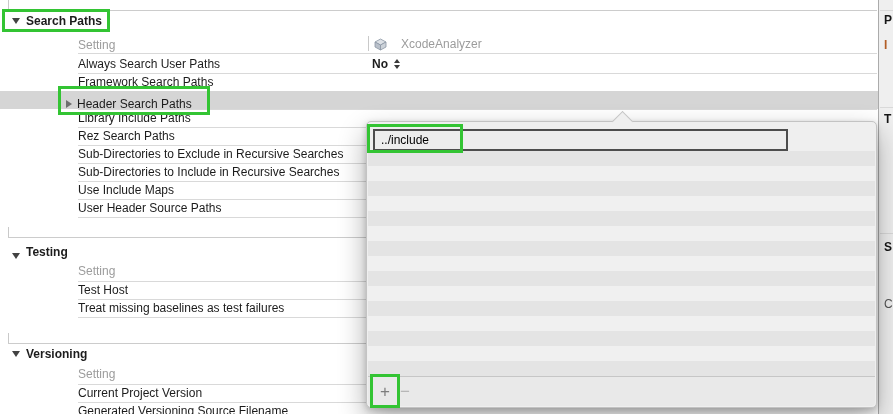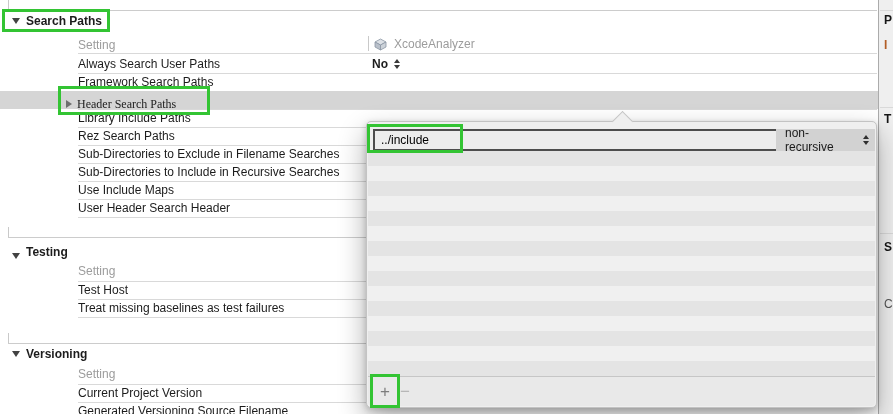--- a/index.html
+++ b/index.html
@@ -13,25 +13,25 @@
   .vline { position:absolute; width:1px; background:#c9c9c9; }
 
   
   .sec-title { position:absolute; left:12px; font-weight:bold; font-size:12px; display:flex; align-items:center; height:16px; }
   .tri-dn { display:inline-block; width:0; height:0; border-left:4.5px solid transparent;
             border-right:4.5px solid transparent; border-top:6px solid #424242; margin-right:6px; }
   .tri-rt { display:inline-block; width:0; height:0; border-top:4.5px solid transparent;
             border-bottom:4.5px solid transparent; border-left:6px solid #6f6f6f; margin-right:5px; }
 
   .colhdr { position:absolute; color:#9c9c9c; height:16px; line-height:16px; }
-  .target-hdr { display:flex; align-items:center; gap:7px; }
+  .target-hdr { display:flex; align-items:center; gap:14px; }
 
   .srow { position:absolute; left:0; width:878px; height:18px; line-height:18px; }
   .srow .lbl { position:absolute; left:78px; white-space:nowrap; }
-  .srow .lbl.ind { left:66px; display:flex; align-items:center; height:26px;font-family:Liberation Serif, serif; }
+  .srow .lbl.ind { left:66px; display:flex; align-items:center; height:26px; }
   .srow.sel { background:#d5d5d5; }
   .bold { font-weight:normal; }
   .val { position:absolute; left:372px; display:flex; align-items:center; height:18px; font-weight:bold; }
 
   .stepper { display:inline-flex; flex-direction:column; gap:2px; margin-left:6px; }
   .stepper i { display:block; width:0; height:0; }
   .stepper .up { border-left:3.5px solid transparent; border-right:3.5px solid transparent; border-bottom:4px solid #3a3a3a; }
   .stepper .dn { border-left:3.5px solid transparent; border-right:3.5px solid transparent; border-top:4px solid #3a3a3a; }
 
   
@@ -120,36 +120,36 @@
   <span class="lbl">Library Include Paths</span>
 </div>
 <div class="hline" style="left:78px; top:127px; width:799px;"></div>
 
 <div class="srow" style="top:127px;">
   <span class="lbl">Rez Search Paths</span>
 </div>
 <div class="hline" style="left:78px; top:145px; width:799px;"></div>
 
 <div class="srow" style="top:145px;">
-  <span class="lbl">Sub-Directories to Exclude in Filename Searches</span>
+  <span class="lbl">Sub-Directories to Exclude in Recursive Searches</span>
 </div>
 <div class="hline" style="left:78px; top:163px; width:799px;"></div>
 
 <div class="srow" style="top:163px;">
   <span class="lbl">Sub-Directories to Include in Recursive Searches</span>
 </div>
 <div class="hline" style="left:78px; top:181px; width:799px;"></div>
 
 <div class="srow" style="top:181px;">
   <span class="lbl">Use Include Maps</span>
 </div>
 <div class="hline" style="left:78px; top:199px; width:799px;"></div>
 
 <div class="srow" style="top:199px;">
-  <span class="lbl">User Header Search Header</span>
+  <span class="lbl">User Header Source Paths</span>
 </div>
 <div class="hline" style="left:78px; top:217px; width:799px;"></div>
 
 <div class="sec-title" style="top:243px;align-items:flex-end;">
   <i class="tri-dn"></i>
   <span>Testing</span>
 </div>
 <div class="colhdr" style="left:78px; top:263px;">Setting</div>
 <div class="hline" style="left:78px; top:281px; width:799px;"></div>
 
@@ -187,27 +187,20 @@
   <span style="top:38px; color:#b25d25;">I</span>
   <span style="top:112px;">T</span>
   <span style="top:240px;">S</span>
   <span style="top:297px; font-weight:normal; color:#555;">C</span>
 </div>
 
 <div class="popover">
   <div class="pop-arrow"></div>
   <div class="pop-stripes"></div>
   <div class="pop-field">../include</div>
-  <div class="pop-combo">
-    <span class="txt">non-recursive</span>
-    <span class="stepper">
-        <i class="up"></i>
-        <i class="dn"></i>
-      </span>
-  </div>
   <div class="pop-bar">
     <div class="pop-btn btn-add">+</div>
     <div class="pop-btn btn-remove">−</div>
   </div>
 </div>
 
 <div class="annot" style="left:2px; top:9px; width:108px; height:23px;"></div>
 <div class="annot" style="left:58px; top:86px; width:152px; height:29px;"></div>
 <div class="annot" style="left:367px; top:124px; width:96px; height:29px;"></div>
 <div class="annot" style="left:370px; top:374px; width:30px; height:34px;"></div>

